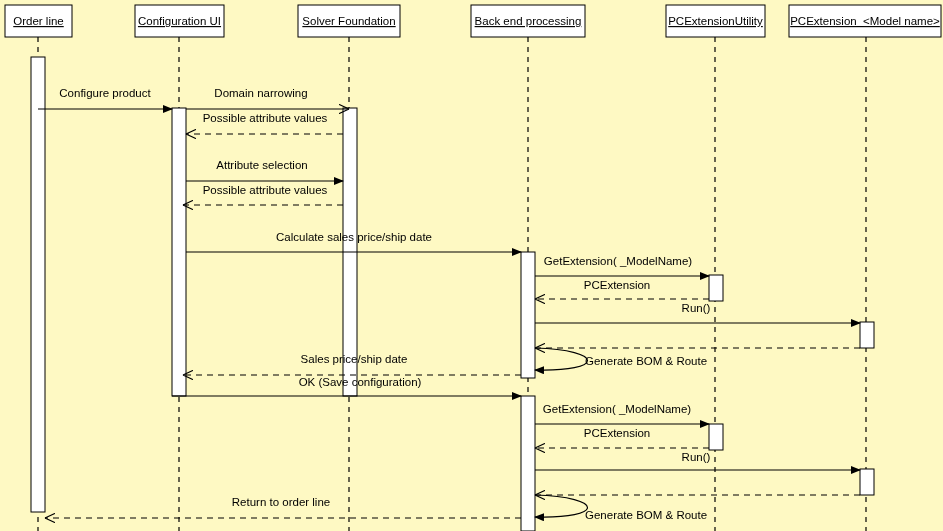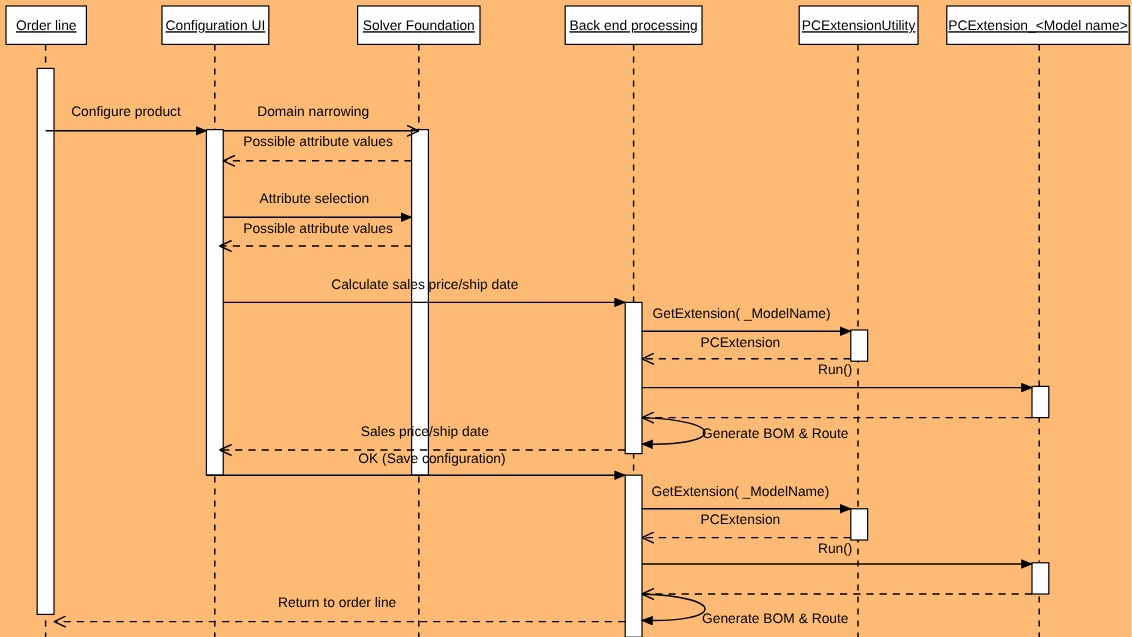--- a/index.html
+++ b/index.html
@@ -5,21 +5,21 @@
 <style>
   html,body{margin:0;padding:0;background:#ffffff;}
   body{
     font-family:"Liberation Sans", sans-serif;
     color:#000000;
   }
   #canvas{
     position:relative;
     width:943px;
     height:531px;
-    background:#fdba74;
+    background:#fef9c3;
     overflow:hidden;
   }
   svg#diagram{
     position:absolute;
     left:0; top:0;
     width:943px;
     height:531px;
   }
   .lifeline-box{
     fill:#ffffff;

